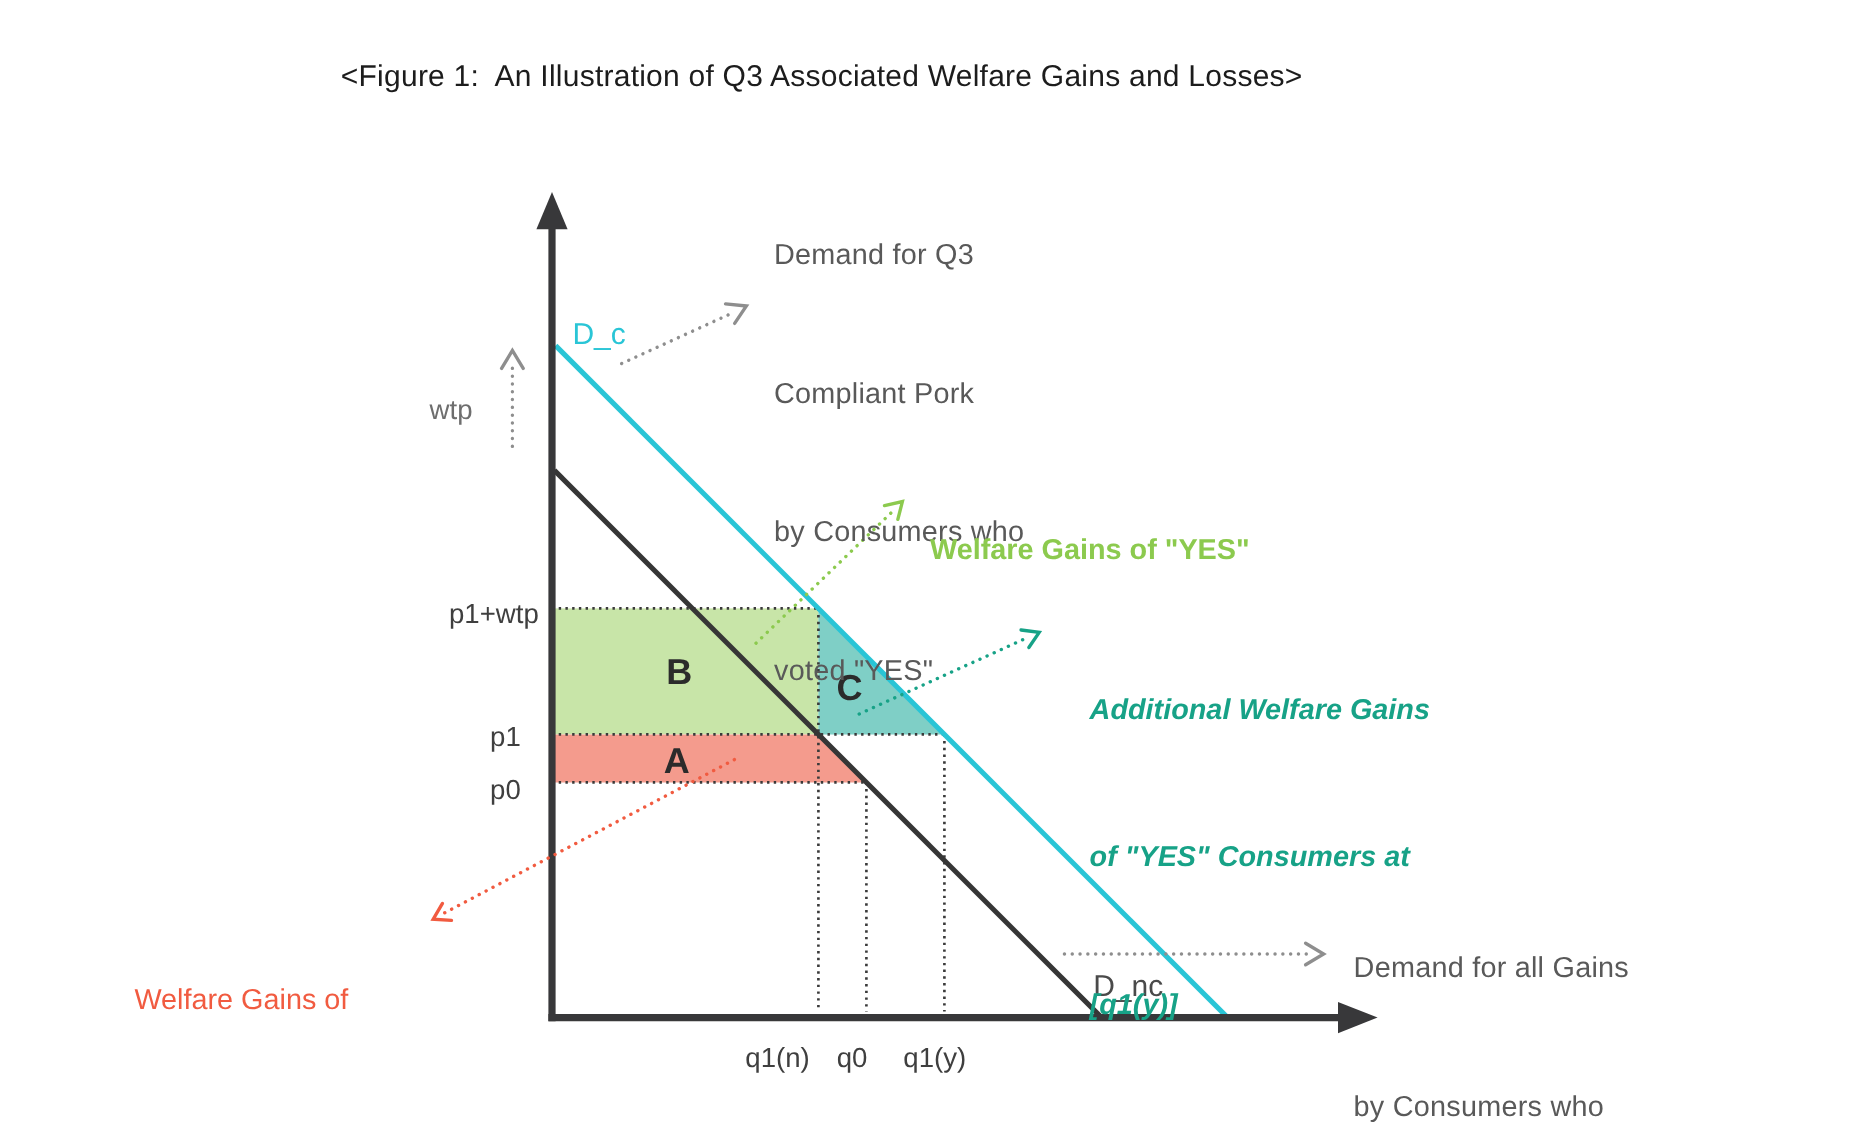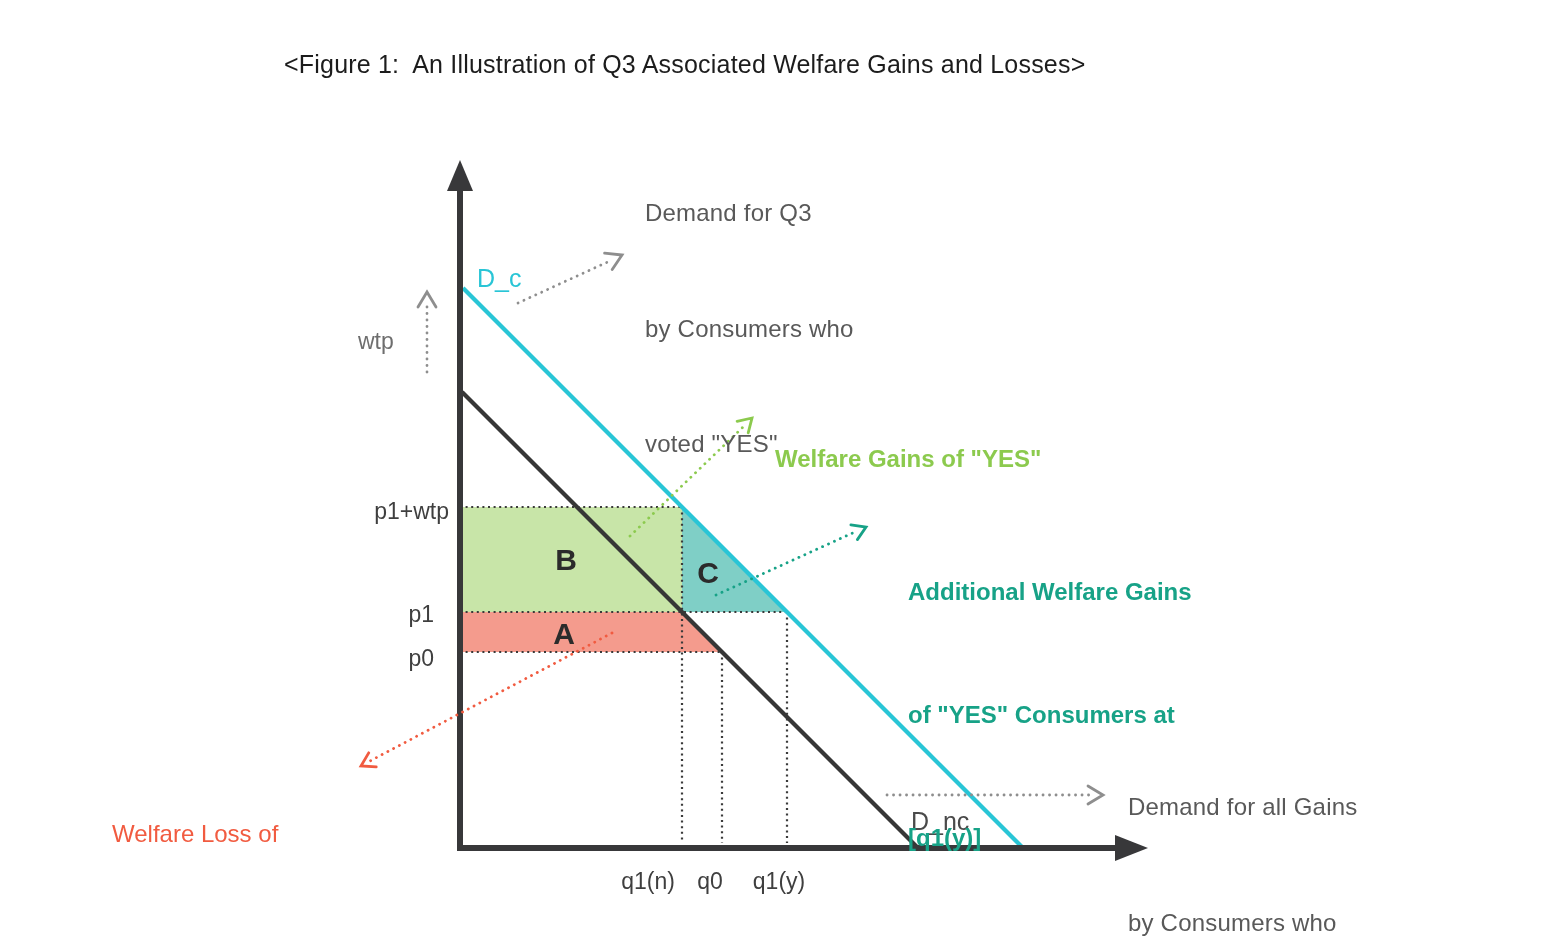--- a/index.html
+++ b/index.html
@@ -9,21 +9,21 @@
   }
   .canvas svg{position:absolute;left:0;top:0;}
   .fig-title{
     position:absolute;left:284px;top:50px;
     font-size:25px;color:#1c1c1c;white-space:pre;letter-spacing:0.2px;
   }
   .ann{position:absolute;white-space:pre;}
   .ann div{white-space:pre;}
   .ann-gray{color:#595959;font-size:24px;line-height:38.5px;letter-spacing:0.2px;}
   .ann-green{color:#8cca4e;font-size:24px;font-weight:bold;line-height:40px;}
-  .ann-teal{color:#17a287;font-size:24px;font-weight:bold;line-height:41px;}
+  .ann-teal{color:#17a287;font-size:24px;font-weight:bold;line-height:41px;font-style:italic;}
   .ann-red{color:#f15b40;font-size:24px;line-height:40px;}
   .svg-label{font-family:"Liberation Sans","DejaVu Sans",sans-serif;font-size:23px;}
   .region-label{font-family:"Liberation Sans","DejaVu Sans",sans-serif;font-size:30px;font-weight:bold;}
   .curve-label{font-family:"Liberation Sans","DejaVu Sans",sans-serif;font-size:25px;}
 </style>
 </head>
 <body>
 
 <div class="canvas">
 
@@ -81,36 +81,37 @@
     <text class="curve-label" x="477" y="287" fill="#29c5d6">D_c</text>
     <text class="curve-label" x="911" y="830" fill="#4a4a4a">D_nc</text>
 
     <text class="region-label" x="566" y="570" text-anchor="middle" fill="#2b2b2b">B</text>
     <text class="region-label" x="708" y="583" text-anchor="middle" fill="#2b2b2b">C</text>
     <text class="region-label" x="564" y="644" text-anchor="middle" fill="#2b2b2b">A</text>
   </svg>
 
   <div class="ann ann-gray" style="left:645px;top:117px;">
     <div>Demand for Q3</div>
+    <div>Compliant Pork</div>
     <div>by Consumers who</div>
     <div>voted "YES"</div>
   </div>
 
   <div class="ann ann-green" style="left:775px;top:359px;">
     <div>Welfare Gains of "YES"</div>
   </div>
 
   <div class="ann ann-teal" style="left:908px;top:489px;">
     <div>Additional Welfare Gains</div>
     <div>of "YES" Consumers at</div>
     <div>[q1(y)]</div>
   </div>
 
   <div class="ann ann-red" style="left:112px;top:734px;">
-    <div>Welfare Loss of</div>
+    <div>Welfare Gains of</div>
     <div>"NO" Consumers</div>
   </div>
 
   <div class="ann ann-gray" style="left:1128px;top:711px;">
     <div>Demand for all Gains</div>
     <div>by Consumers who</div>
     
   </div>
 
 </div>

